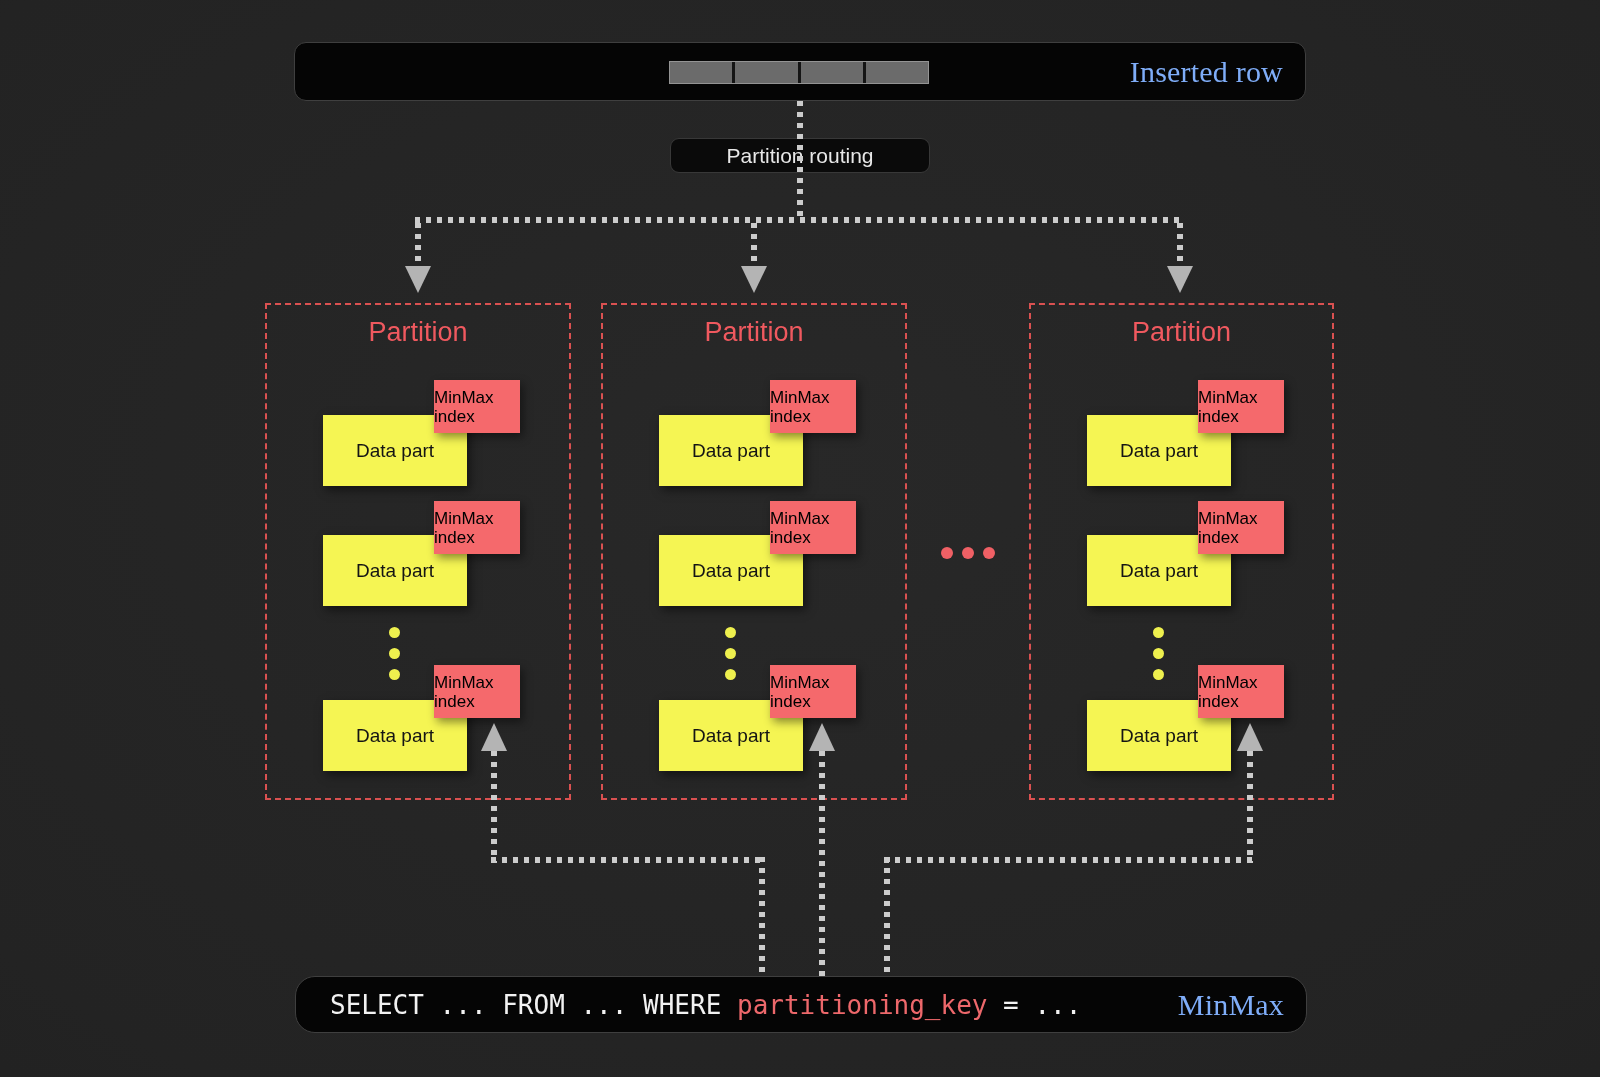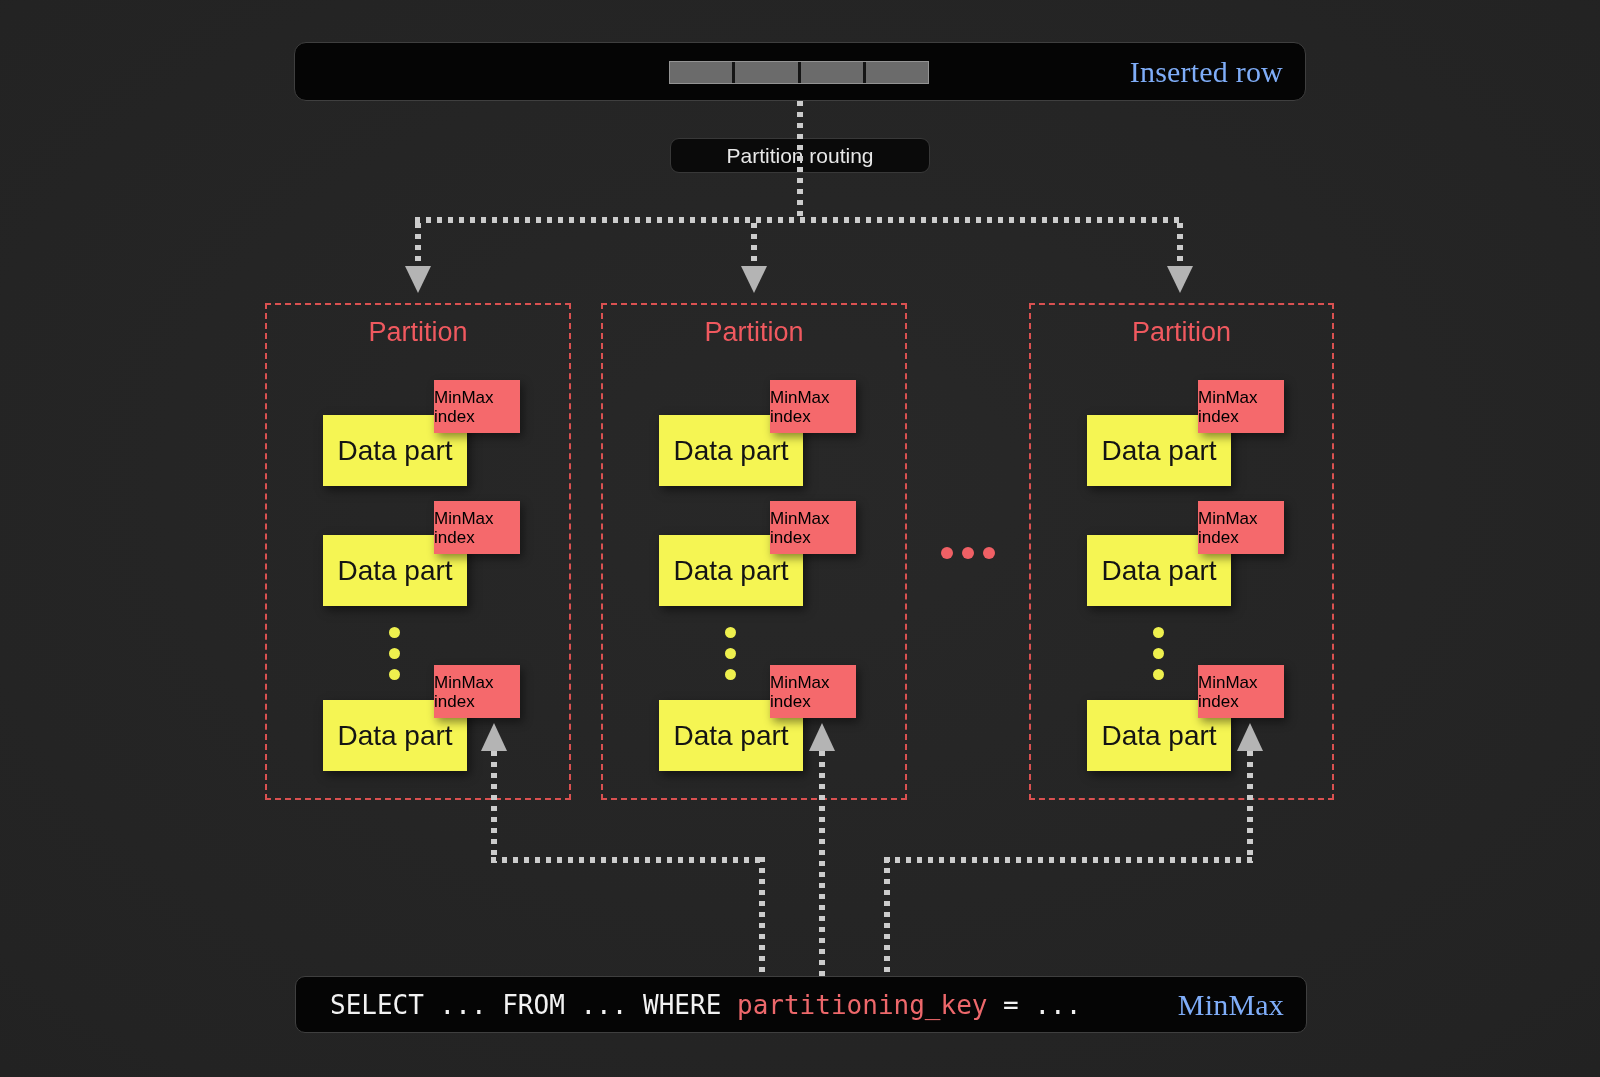--- a/index.html
+++ b/index.html
@@ -47,21 +47,21 @@
   .partition{
     position:absolute;border:2px dashed #da5151;box-sizing:border-box;
   }
   .partition-title{
     position:absolute;left:0;right:0;top:12px;text-align:center;
     color:#f0595f;font-size:27px;
   }
   .data-part{
     position:absolute;width:144px;height:71px;background:#f5f553;
     display:flex;align-items:center;justify-content:center;
-    color:#141414;font-size:28px;white-space:pre;
+    color:#141414;font-size:19px;white-space:pre;
     box-shadow:3px 4px 9px rgba(0,0,0,.5);z-index:1;
   }
   .minmax{
     position:absolute;width:86px;height:53px;background:#f5696c;
     display:flex;flex-direction:column;align-items:flex-start;justify-content:center;
     color:#000000;font-size:17px;line-height:19px;
     box-shadow:3px 4px 9px rgba(0,0,0,.45);z-index:2;white-space:pre;
   }
   .vdots{position:absolute;display:flex;flex-direction:column;gap:10px;}
   .vdots i{width:11px;height:11px;border-radius:50%;background:#eef04e;}
@@ -187,18 +187,18 @@
   <div class="dash-v" style="left:759px;top:857px;height:119px;"></div>
 
   <div class="arrow-head-up" style="left:809px;top:723px;"></div>
   <div class="dash-v" style="left:819px;top:751px;height:225px;"></div>
 
   <div class="arrow-head-up" style="left:1237px;top:723px;"></div>
   <div class="dash-v" style="left:1247px;top:751px;height:112px;"></div>
   <div class="dash-h" style="left:884px;top:857px;width:369px;"></div>
   <div class="dash-v" style="left:884px;top:857px;height:119px;"></div>
 
-  <div class="hbar" style="left:295px;top:976px;width:1012px;height:57px;border-radius:10px;">
+  <div class="hbar" style="left:295px;top:976px;width:1012px;height:57px;border-radius:20px;">
     <div class="code"><span>SELECT ... FROM ... WHERE </span><span class="key">partitioning_key</span><span> = ...</span></div>
     <div class="bar-label">MinMax</div>
   </div>
 
 </div>
 
 </body></html>

